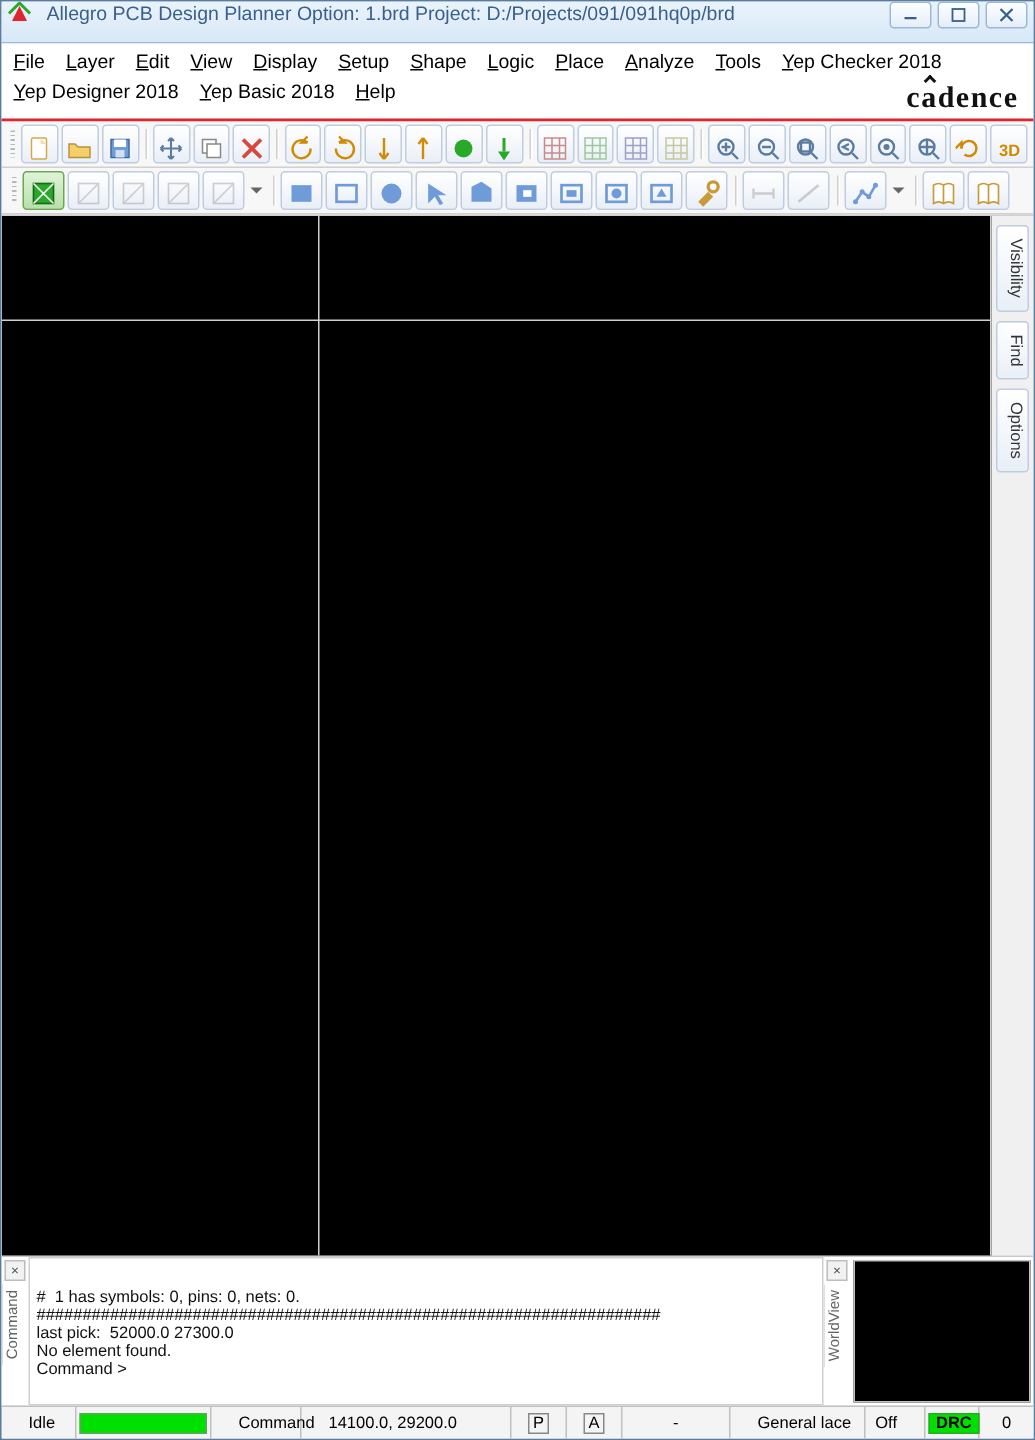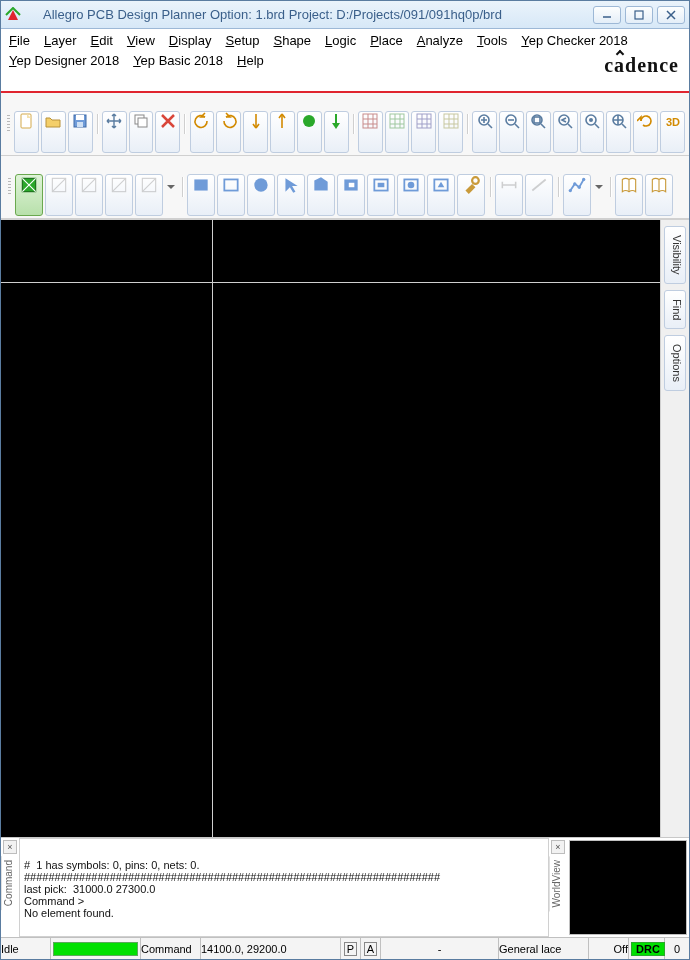--- a/index.html
+++ b/index.html
@@ -12,44 +12,44 @@
     flex-direction: column;
     border: 1px solid #5a7ca0;
   }
 
   
   .titlebar {
     height: 28px;
     background: linear-gradient(#eaf3fb, #d7e8f7);
     border-bottom: 1px solid #9db8d6;
     display: flex;
-    align-items: center;
+    align-items: flex-start;
     padding: 0 4px;
     color: #3a5f8a;
     font-size: 13px;
-    gap: 22px;
+    gap: 10px;
   }
   .titlebar .app-icon {
     width: 16px; height: 16px;
     display: inline-flex; align-items: center; justify-content: center;
   }
   .titlebar .title-text { flex: 1; white-space: nowrap; overflow: hidden; }
   .win-controls { display: flex; gap: 4px; }
   .win-btn {
     width: 28px; height: 18px;
     border: 1px solid #9db8d6;
     border-radius: 3px;
     background: linear-gradient(#fdfefe,#e4eef8);
     display: flex; align-items: center; justify-content: center;
     font-size: 10px; color: #3a5f8a; cursor: pointer;
   }
 
   
   .menubar {
-    padding: 2px 8px 20px 8px;
+    padding: 2px 8px 8px 8px;
     background: #fff;
     font-size: 13px;
     color: #000;
     line-height: 20px;
   }
   .menubar .menu-row { display: flex; align-items: center; gap: 14px; flex-wrap: wrap; position: relative; }
   .menubar .menu-item { cursor: pointer; }
   .menubar .menu-item .ul { text-decoration: underline; }
   .brand {
     position: absolute; right: 2px; top: 4px;
@@ -67,27 +67,26 @@
 
   
   .toolbar {
     display: flex; align-items: center;
     background: #f7f7f7;
     border-bottom: 1px solid #d0d0d0;
     padding: 2px 4px;
     gap: 2px;
   }
   .tbtn {
-    width: 28px; height: 42px;
+    width: 28px; height: 26px;
     border: 1px solid transparent;
     border-radius: 3px;
-    display: flex; align-items: flex-start; justify-content: center;
+    display: flex; align-items: flex-end; justify-content: center;
     cursor: pointer;
     background: transparent;
-    margin-top: 16px;
   }
   .tbtn.frame { border: 1px solid #bfcde0; background: linear-gradient(#ffffff,#e9eff7); }
   .tbtn svg { width: 18px; height: 18px; display: block; }
   .tsep {
     width: 6px; height: 26px;
     display: flex; align-items: center; justify-content: center;
   }
   .tsep::before {
     content: ""; width: 1px; height: 20px; background: #cfcfcf; display: block;
     box-shadow: 1px 0 0 #fff;
@@ -171,21 +170,21 @@
 
   
   .statusbar {
     height: 22px; border-top: 1px solid #c0c0c0;
     background: #f4f4f4;
     display: flex; align-items: stretch;
     font-size: 11px;
   }
   .scell {
     border-right: 1px solid #c0c0c0;
-    display: flex; align-items: center; padding: 0 0;
+    display: flex; align-items: center; padding: 0 18px;
     white-space: nowrap;
   }
   .scell.progress { width: 90px; padding: 2px; }
   .pbar { flex:1; height: 14px; background: #00e000; border: 1px solid #5aa85a; }
   .scell.mini { width: 20px; justify-content: center; }
   .scell.coords { min-width: 140px; }
   .drc {
     background: #00e000; padding: 0 4px; border: 1px solid #2aa82a; font-weight: 600;
   }
 
@@ -539,23 +538,23 @@
 
 <div class="bottom-panel">
   <div class="console-wrap">
     <div style="display:flex;flex-direction:column;">
       <div class="panel-close">×</div>
       <div class="vlabel">Command</div>
     </div>
     <div class="console" id="console">
         <div class="line">#  1 has symbols: 0, pins: 0, nets: 0.</div>
         <div class="line">####################################################################</div>
-        <div class="line">last pick:  31000.0 27300.0</div>
+        <div class="line">last pick:  52000.0 27300.0</div>
+        <div class="line">No element found.</div>
         <div class="line">Command &gt;</div>
-        <div class="line">No element found.</div>
       </div>
   </div>
   <div class="worldview-wrap">
     <div style="display:flex;flex-direction:column;">
       <div class="panel-close">×</div>
       <div class="vlabel">WorldView</div>
     </div>
     <div class="worldview"></div>
   </div>
 </div>

